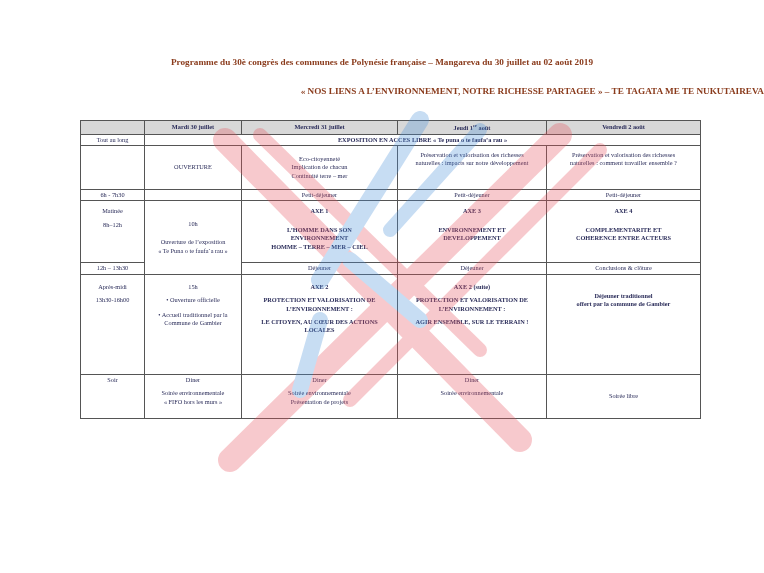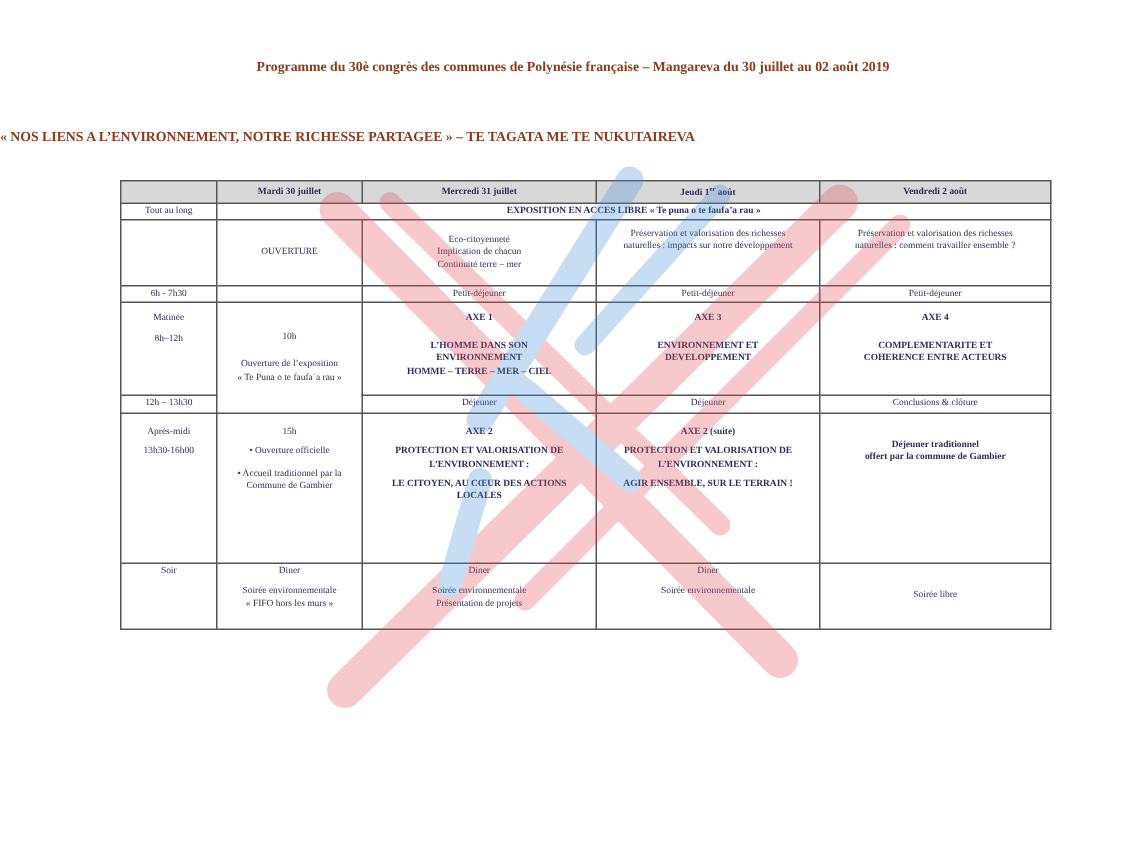--- a/index.html
+++ b/index.html
@@ -1,18 +1,18 @@
 <!DOCTYPE html>
 <html><head>
 <meta charset="utf-8">
 <style>
   html, body { margin:0; padding:0; background:#ffffff; }
   body { width:764px; height:573px; position:relative; overflow:hidden; font-family:"Liberation Serif", serif; }
-  .title1 { position:absolute; left:0; width:764px; top:39px; text-align:center; font-weight:bold; font-size:9.2px; color:#8a3b1c; }
-  .title2 { position:absolute; left:0; width:764px; top:86px; text-align:left; font-weight:bold; font-size:9.2px; color:#8a3b1c; }
+  .title1 { position:absolute; left:0; width:764px; top:57px; text-align:center; font-weight:bold; font-size:9.2px; color:#8a3b1c; }
+  .title2 { position:absolute; left:0; width:764px; top:86px; text-align:right; font-weight:bold; font-size:9.2px; color:#8a3b1c; }
   .watermark { position:absolute; left:0; top:0; width:764px; height:573px; pointer-events:none; z-index:2; }
   table.prog { position:absolute; left:80px; top:120px; width:620px; border-collapse:collapse; z-index:1; table-layout:fixed; }
   table.prog td, table.prog th { border:1px solid #555; text-align:center; font-size:6.3px; line-height:8.4px; color:#2b2d5a; padding:1px 3px; vertical-align:middle; }
   table.prog th { background:#d8d8d8; font-weight:bold; height:9px; }
   .b { font-weight:bold; }
   .v-top { vertical-align:top !important; }
   .gap { height:5px; }
   ul.bul { list-style:none; margin:0; padding:0; }
   ul.bul li { margin:0 0 6px 0; }
   sup { font-size:4.5px; }

